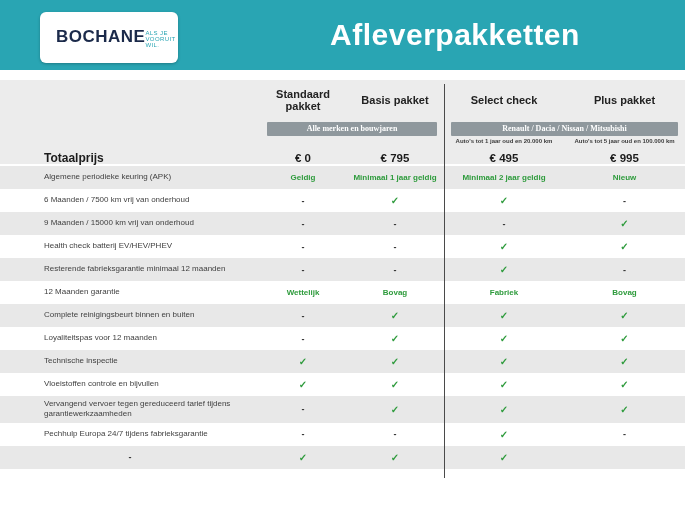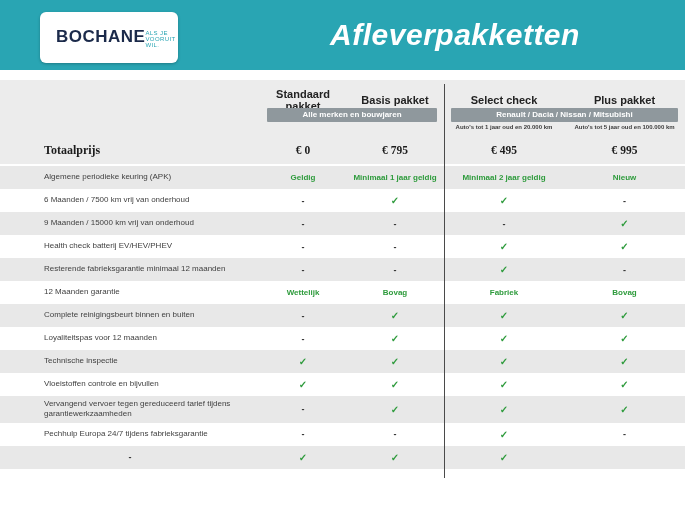--- a/index.html
+++ b/index.html
@@ -9,37 +9,37 @@
 
   
   .topbar { position:absolute; top:0; left:0; width:685px; height:70px; background:var(--teal,#29A5B3); }
   .logo-card { position:absolute; left:40px; top:12px; width:138px; height:51px; background:#ffffff;
                border-radius:6px; display:flex; align-items:center; gap:7px; padding:0 9px;
                box-shadow:0 1px 3px rgba(0,0,0,.25); }
   .logo-text-wrap { display:flex; }
   .logo-text { font-size:17px; font-weight:bold; color:var(--navy,#1B2A4A); letter-spacing:.5px; line-height:1; }
   .logo-tagline { font-size:6px; color:var(--teal,#29A5B3); letter-spacing:.4px; margin-top:2px; }
   .title { position:absolute; top:18px; left:230px; width:450px; text-align:center; color:#ffffff;
-           font-size:30px; font-weight:bold; letter-spacing:.5px;font-style:italic; }
+           font-size:30px; font-weight:bold; letter-spacing:.5px; }
 
   
   .grid { display:grid; grid-template-columns:260px 86px 98px 120px 121px; }
 
   
   .table-head { position:absolute; top:80px; left:0; width:685px; height:84px; background:#ECECEC; padding-top:8px; }
   .names { height:16px; align-items:center; }
   .pkg-name { text-align:center; font-size:11px; font-weight:bold; color:#222222; }
-  .badges { margin-top:4px; height:14px; }
+  .badges { margin-top:18px; height:14px;font-family:Liberation Serif, serif; }
   .badge { background:var(--badge,#8F989D); color:#ffffff; font-size:8px; font-weight:bold;
            text-align:center; line-height:14px; margin:0 7px; border-radius:1px; }
   .badge.left { grid-column:2 / 4; }
   .badge.right { grid-column:4 / 6; }
   .subnotes { margin-top:2px; height:9px; }
   .subnote { text-align:center; font-size:6px; font-weight:bold; color:#3c3c3c; }
-  .prices { margin-top:9px; height:16px; align-items:center;font-family:Liberation Serif, serif; }
+  .prices { margin-top:3px; height:16px; align-items:center; }
   .total-label { font-size:12px; font-weight:bold; color:#1c1c1c; padding-left:44px; }
   .price { text-align:center; font-size:11.5px; font-weight:bold; color:#1c1c1c; }
 
   
   .rows { position:absolute; top:166px; left:0; width:685px;border-radius:26px; }
   .frow { align-items:center; min-height:23px; padding:3px 0; }
   .frow.gray { background:#E8E8E8; }
   .frow.white { background:#ffffff; }
   .fcell.label { font-size:8px; color:#3f3f3f; padding-left:44px; padding-right:22px; line-height:1.3; }
   .fcell.check { text-align:center; color:var(--green,#2E9B3C); font-weight:bold; font-size:10px; }

